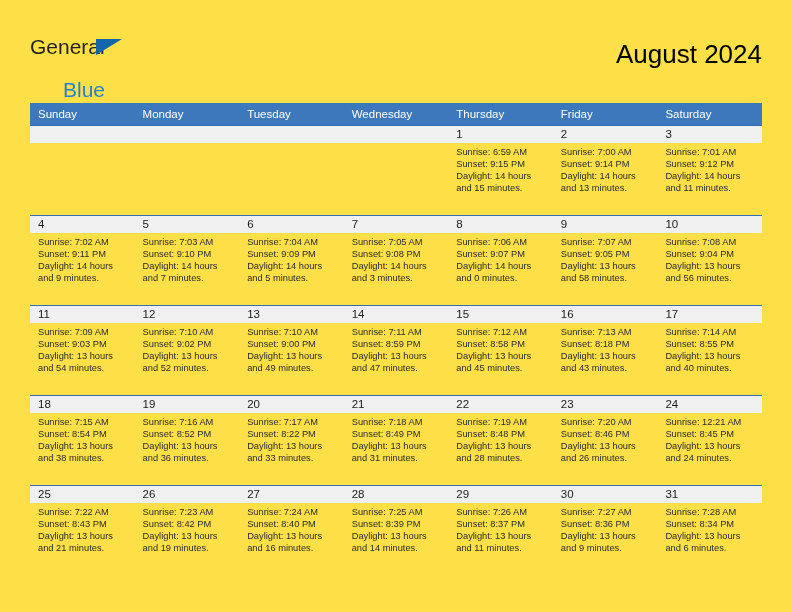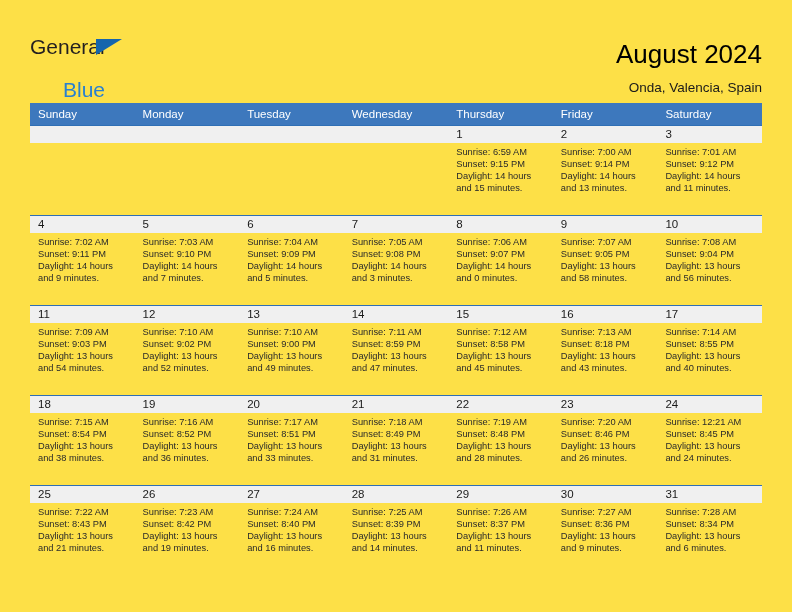--- a/index.html
+++ b/index.html
@@ -101,21 +101,20 @@
 
   <div class="top">
 
     <div class="logo">
       <span class="logo-general">General</span>
       <span class="logo-tri"></span>
       <span class="logo-blue">Blue</span>
     </div>
 
     <div class="title">August 2024</div>
-    <div class="subtitle">Onda, Valencia, Spain</div>
   </div>
 
   <table class="cal">
     <colgroup>
       <col>
         <col>
         <col>
         <col>
         <col>
         <col>
@@ -320,21 +319,21 @@
               <div>Sunrise: 7:16 AM</div>
               <div>Sunset: 8:52 PM</div>
               <div>Daylight: 13 hours</div>
               <div>and 36 minutes.</div>
             </div>
           </td>
           <td>
             <div class="daynum">20</div>
             <div class="info">
               <div>Sunrise: 7:17 AM</div>
-              <div>Sunset: 8:51 PM</div>
+              <div>Sunset: 8:22 PM</div>
               <div>Daylight: 13 hours</div>
               <div>and 33 minutes.</div>
             </div>
           </td>
           <td>
             <div class="daynum">21</div>
             <div class="info">
               <div>Sunrise: 7:18 AM</div>
               <div>Sunset: 8:49 PM</div>
               <div>Daylight: 13 hours</div>

